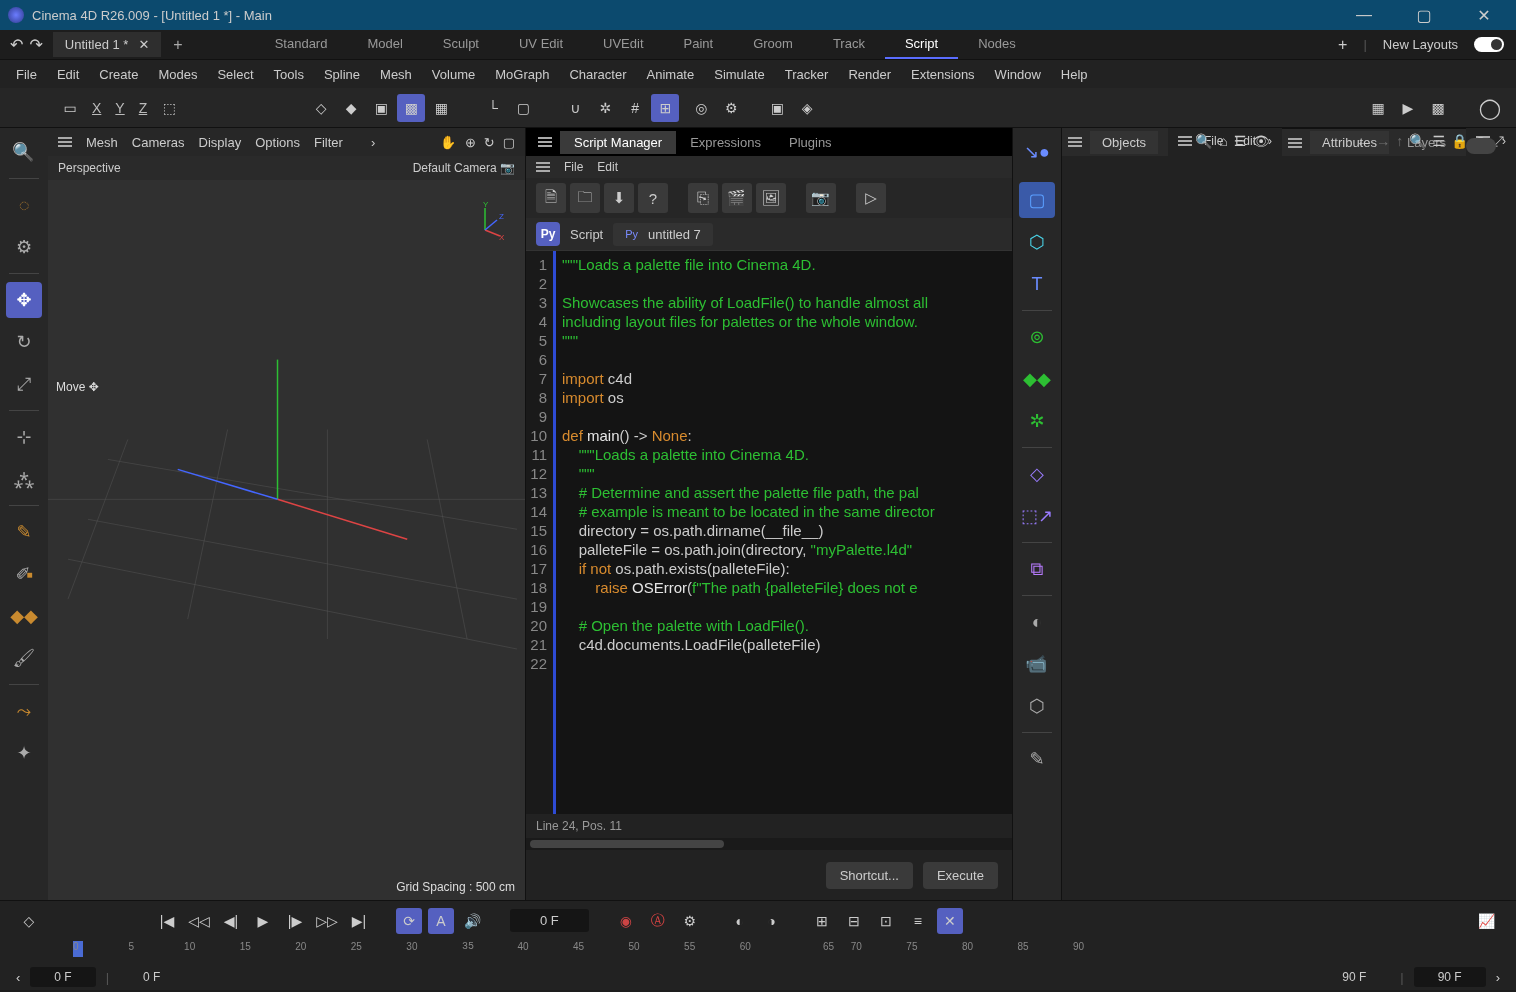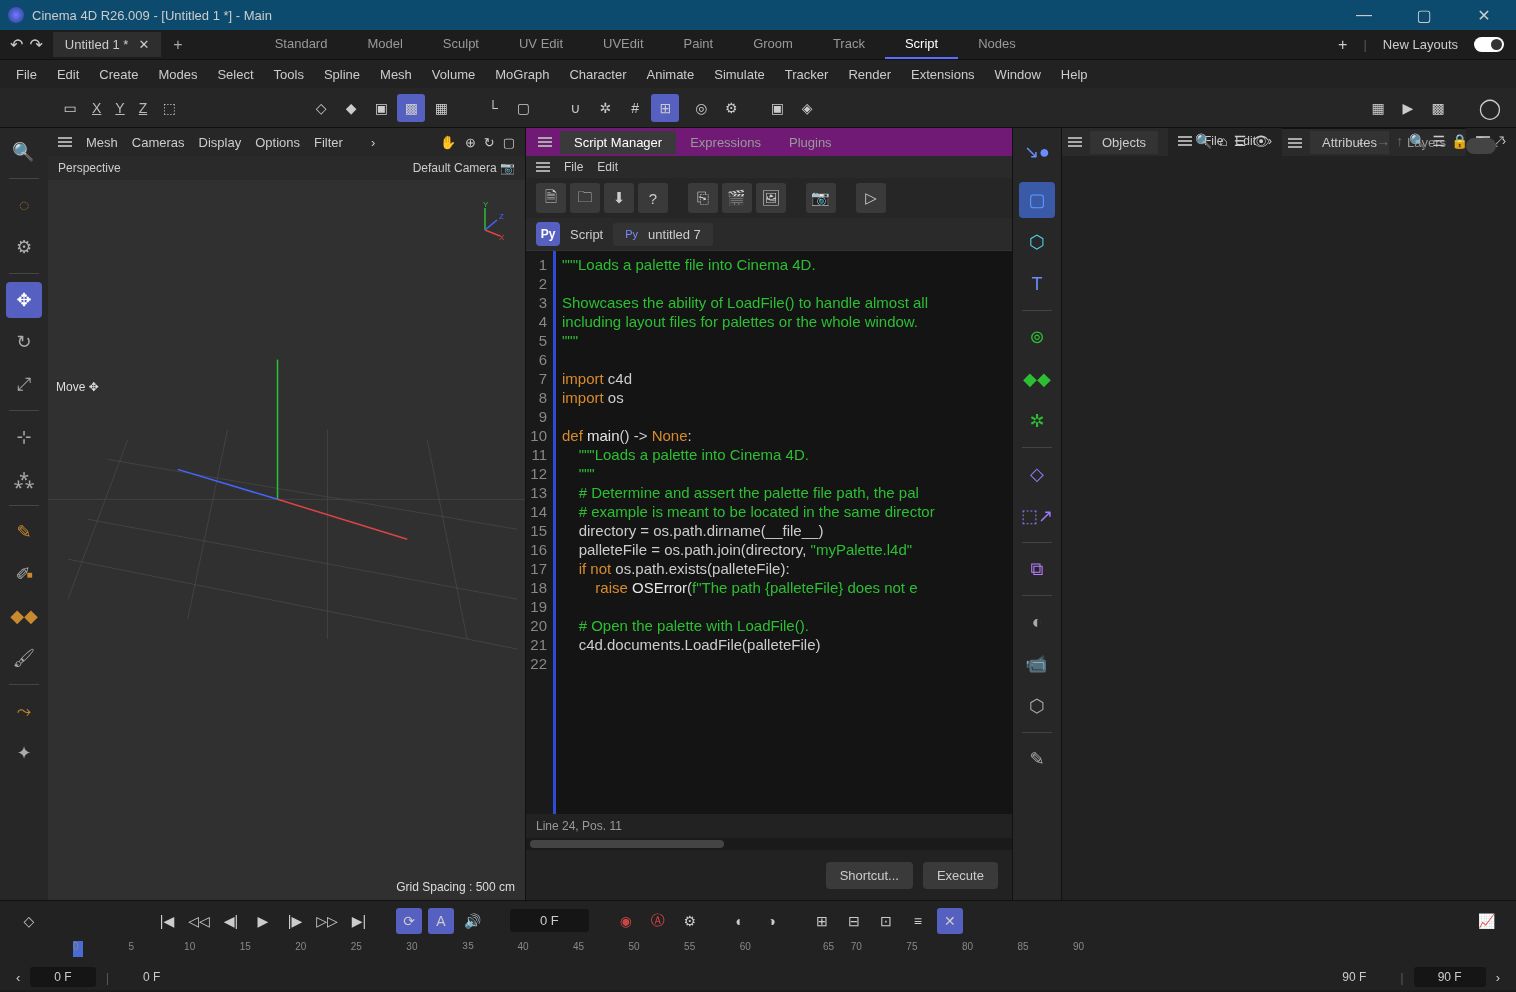--- a/index.html
+++ b/index.html
@@ -34,21 +34,21 @@
 .lt-sep{height:1px;background:#444;width:30px;margin:2px 0}
 .viewport{width:478px;display:flex;flex-direction:column;background:#1f1f1f;border-right:1px solid #111}
 .vp-menu{height:28px;display:flex;align-items:center;gap:14px;padding:0 10px;font-size:13px;background:#272727}
 .vp-header{height:24px;display:flex;justify-content:space-between;padding:0 10px;font-size:12px;align-items:center;background:#2a2a2a}
 .vp-canvas{flex:1;background:#303030;position:relative;overflow:hidden}
 .vp-grid{position:absolute;inset:0}
 .vp-axis{position:absolute;top:20px;right:20px;width:40px;height:40px}
 .vp-mode{position:absolute;top:200px;left:8px;font-size:12px;color:#ddd}
 .vp-gridtxt{position:absolute;bottom:6px;right:10px;font-size:12px;color:#ddd}
 .script-panel{flex:1;display:flex;flex-direction:column;background:#1f1f1f;border-right:1px solid #111}
-.sp-tabs{height:28px;display:flex;align-items:center;padding:0 4px;background:#701a75;gap:0}
+.sp-tabs{height:28px;display:flex;align-items:center;padding:0 4px;background:#000000;gap:0}
 .sp-tab{padding:4px 14px;font-size:13px;color:#999;cursor:pointer}
 .sp-tab.active{background:#3a3a3a;color:#fff}
 .sp-menu{height:22px;display:flex;align-items:center;gap:14px;padding:0 10px;font-size:12px;background:#2a2a2a}
 .sp-icons{height:40px;display:flex;align-items:center;gap:4px;padding:0 10px;background:#262626}
 .sp-ibtn{width:30px;height:30px;background:#3a3a3a;border-radius:3px;display:flex;align-items:center;justify-content:center;font-size:15px}
 .sp-scriptbar{height:32px;display:flex;align-items:center;gap:10px;padding:0 10px;background:#2a2a2a}
 .py-icon{width:24px;height:24px;background:#5560c0;border-radius:4px;display:flex;align-items:center;justify-content:center;font-weight:bold;color:#fff;font-size:12px}
 .script-select{background:#333;padding:4px 12px;border-radius:3px;display:flex;gap:10px;align-items:center}
 .editor{flex:1;display:flex;font-family:Consolas,monospace;font-size:15px;overflow:hidden;background:#141414;border-top:1px solid #333}
 .gutter{width:30px;background:#1a1a1a;color:#888;text-align:right;padding:4px 6px 4px 0;border-right:3px solid #2e4bd4;line-height:19px}

